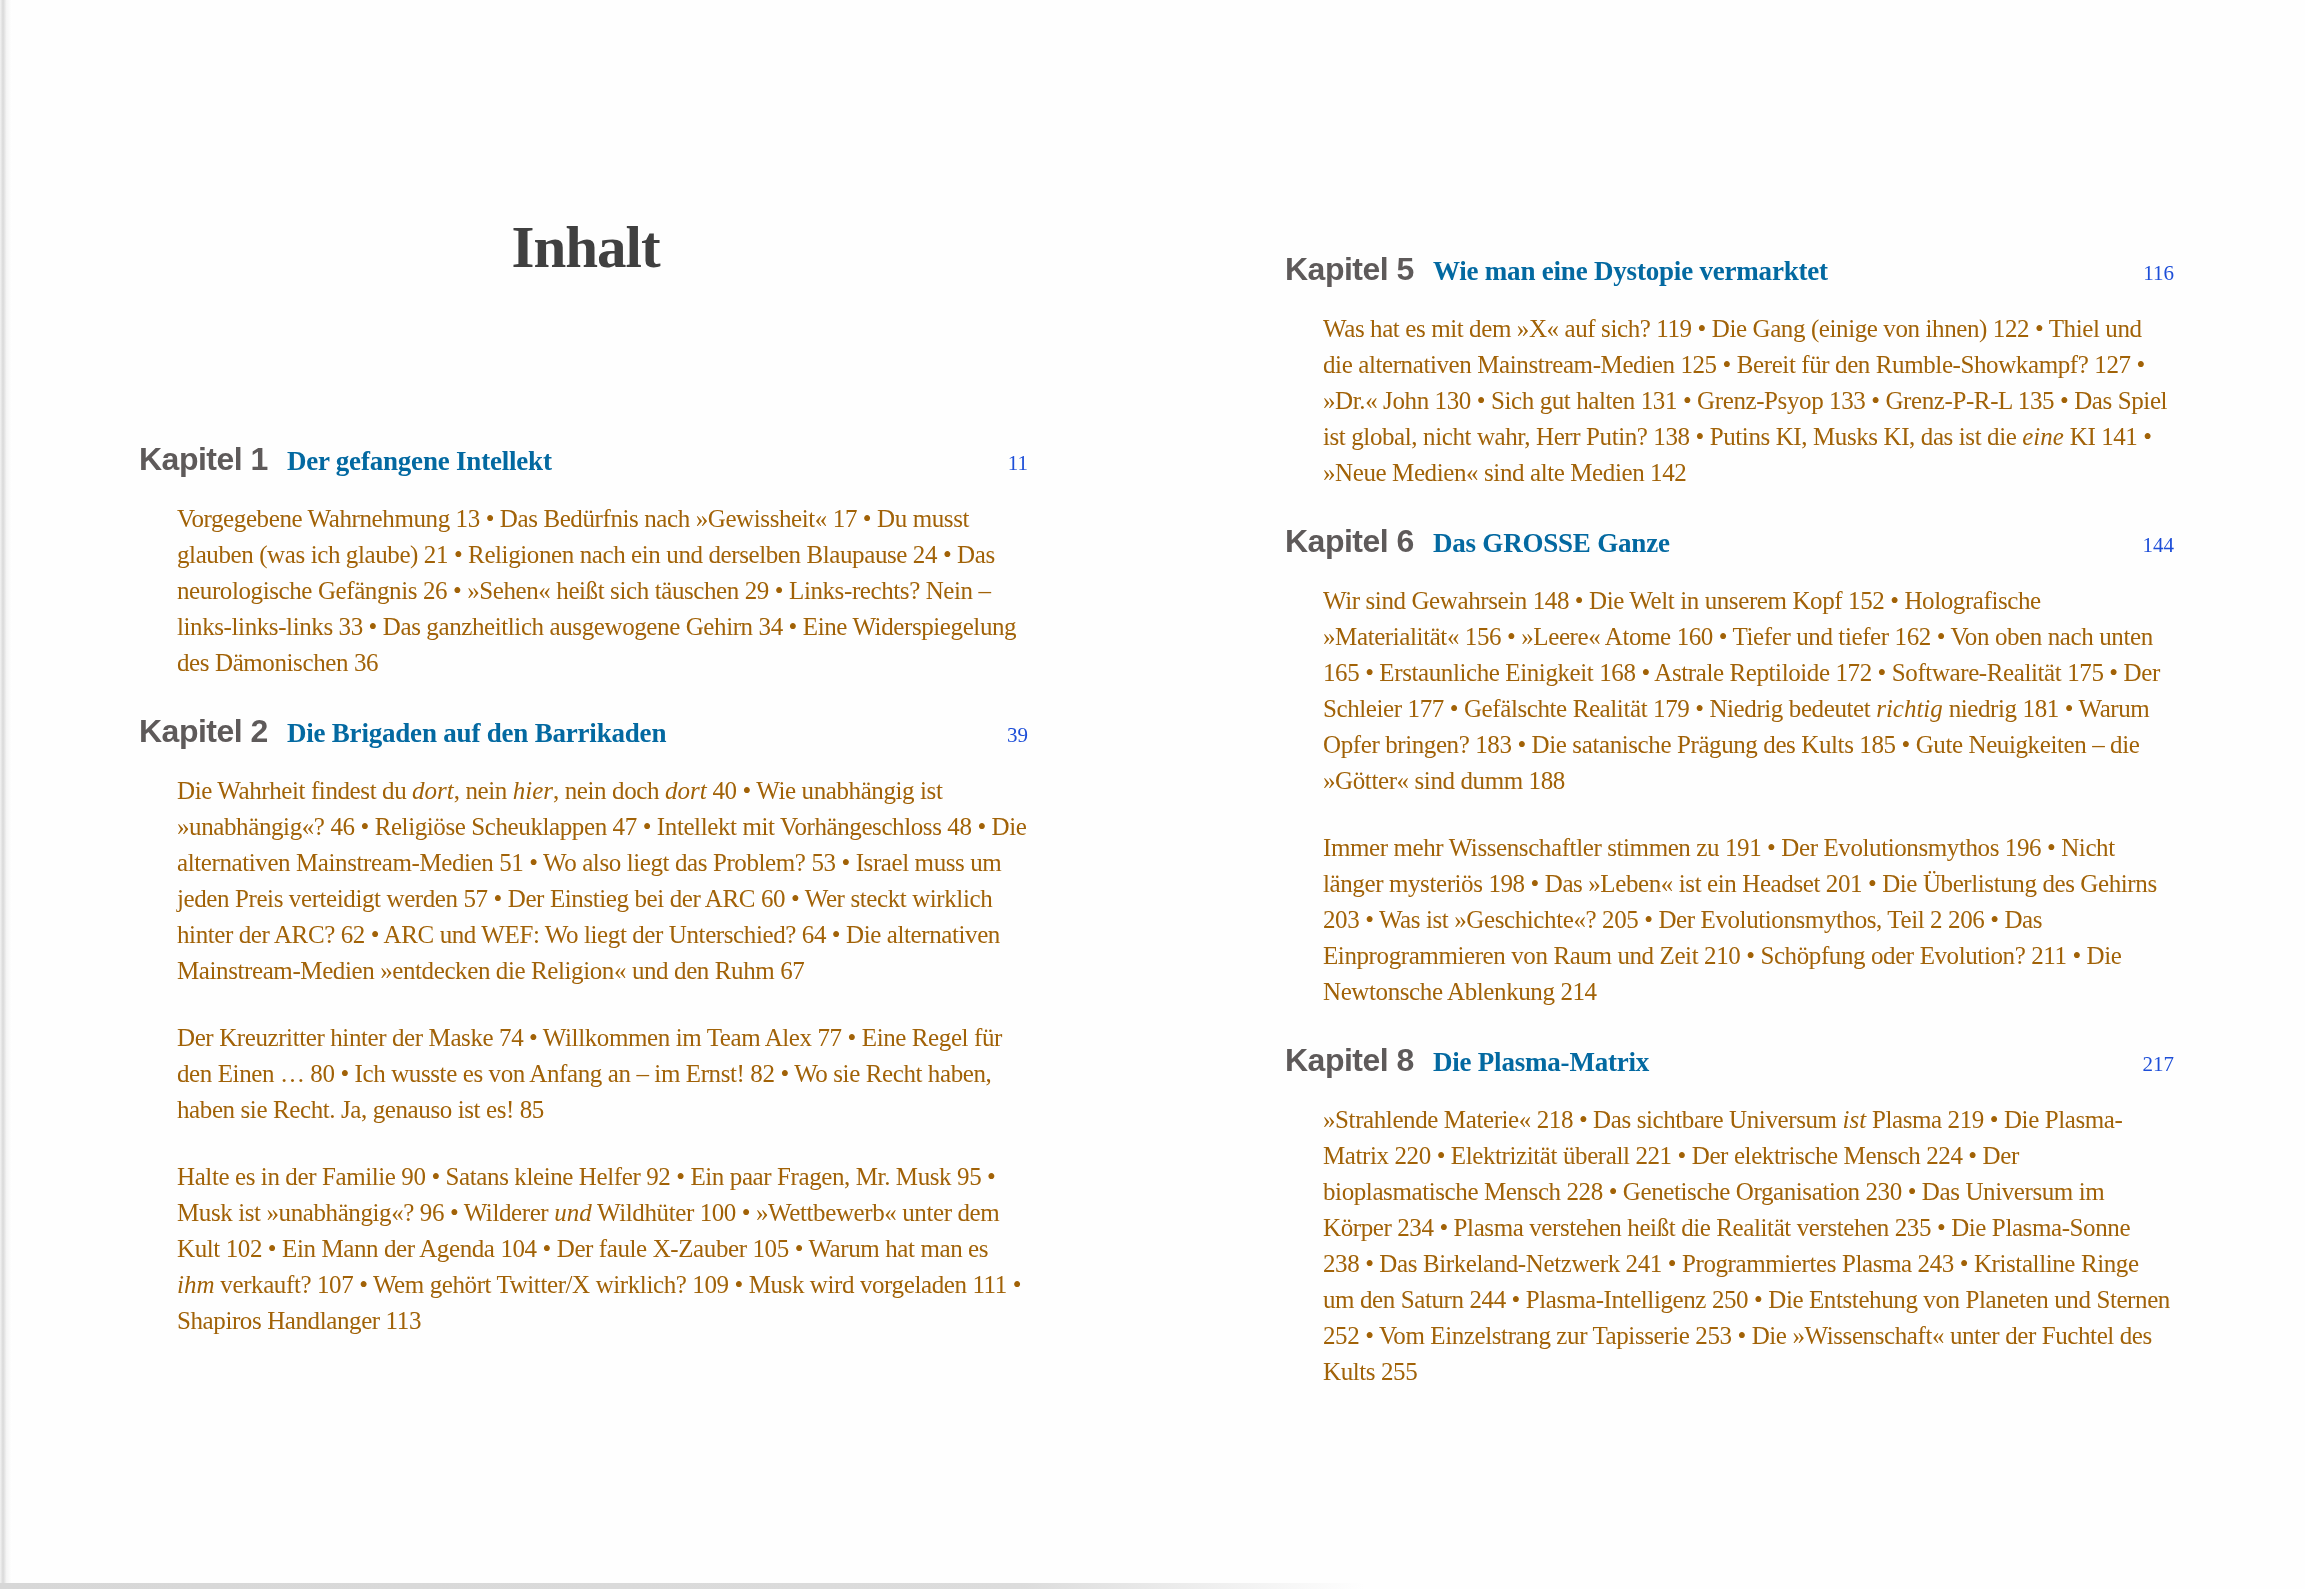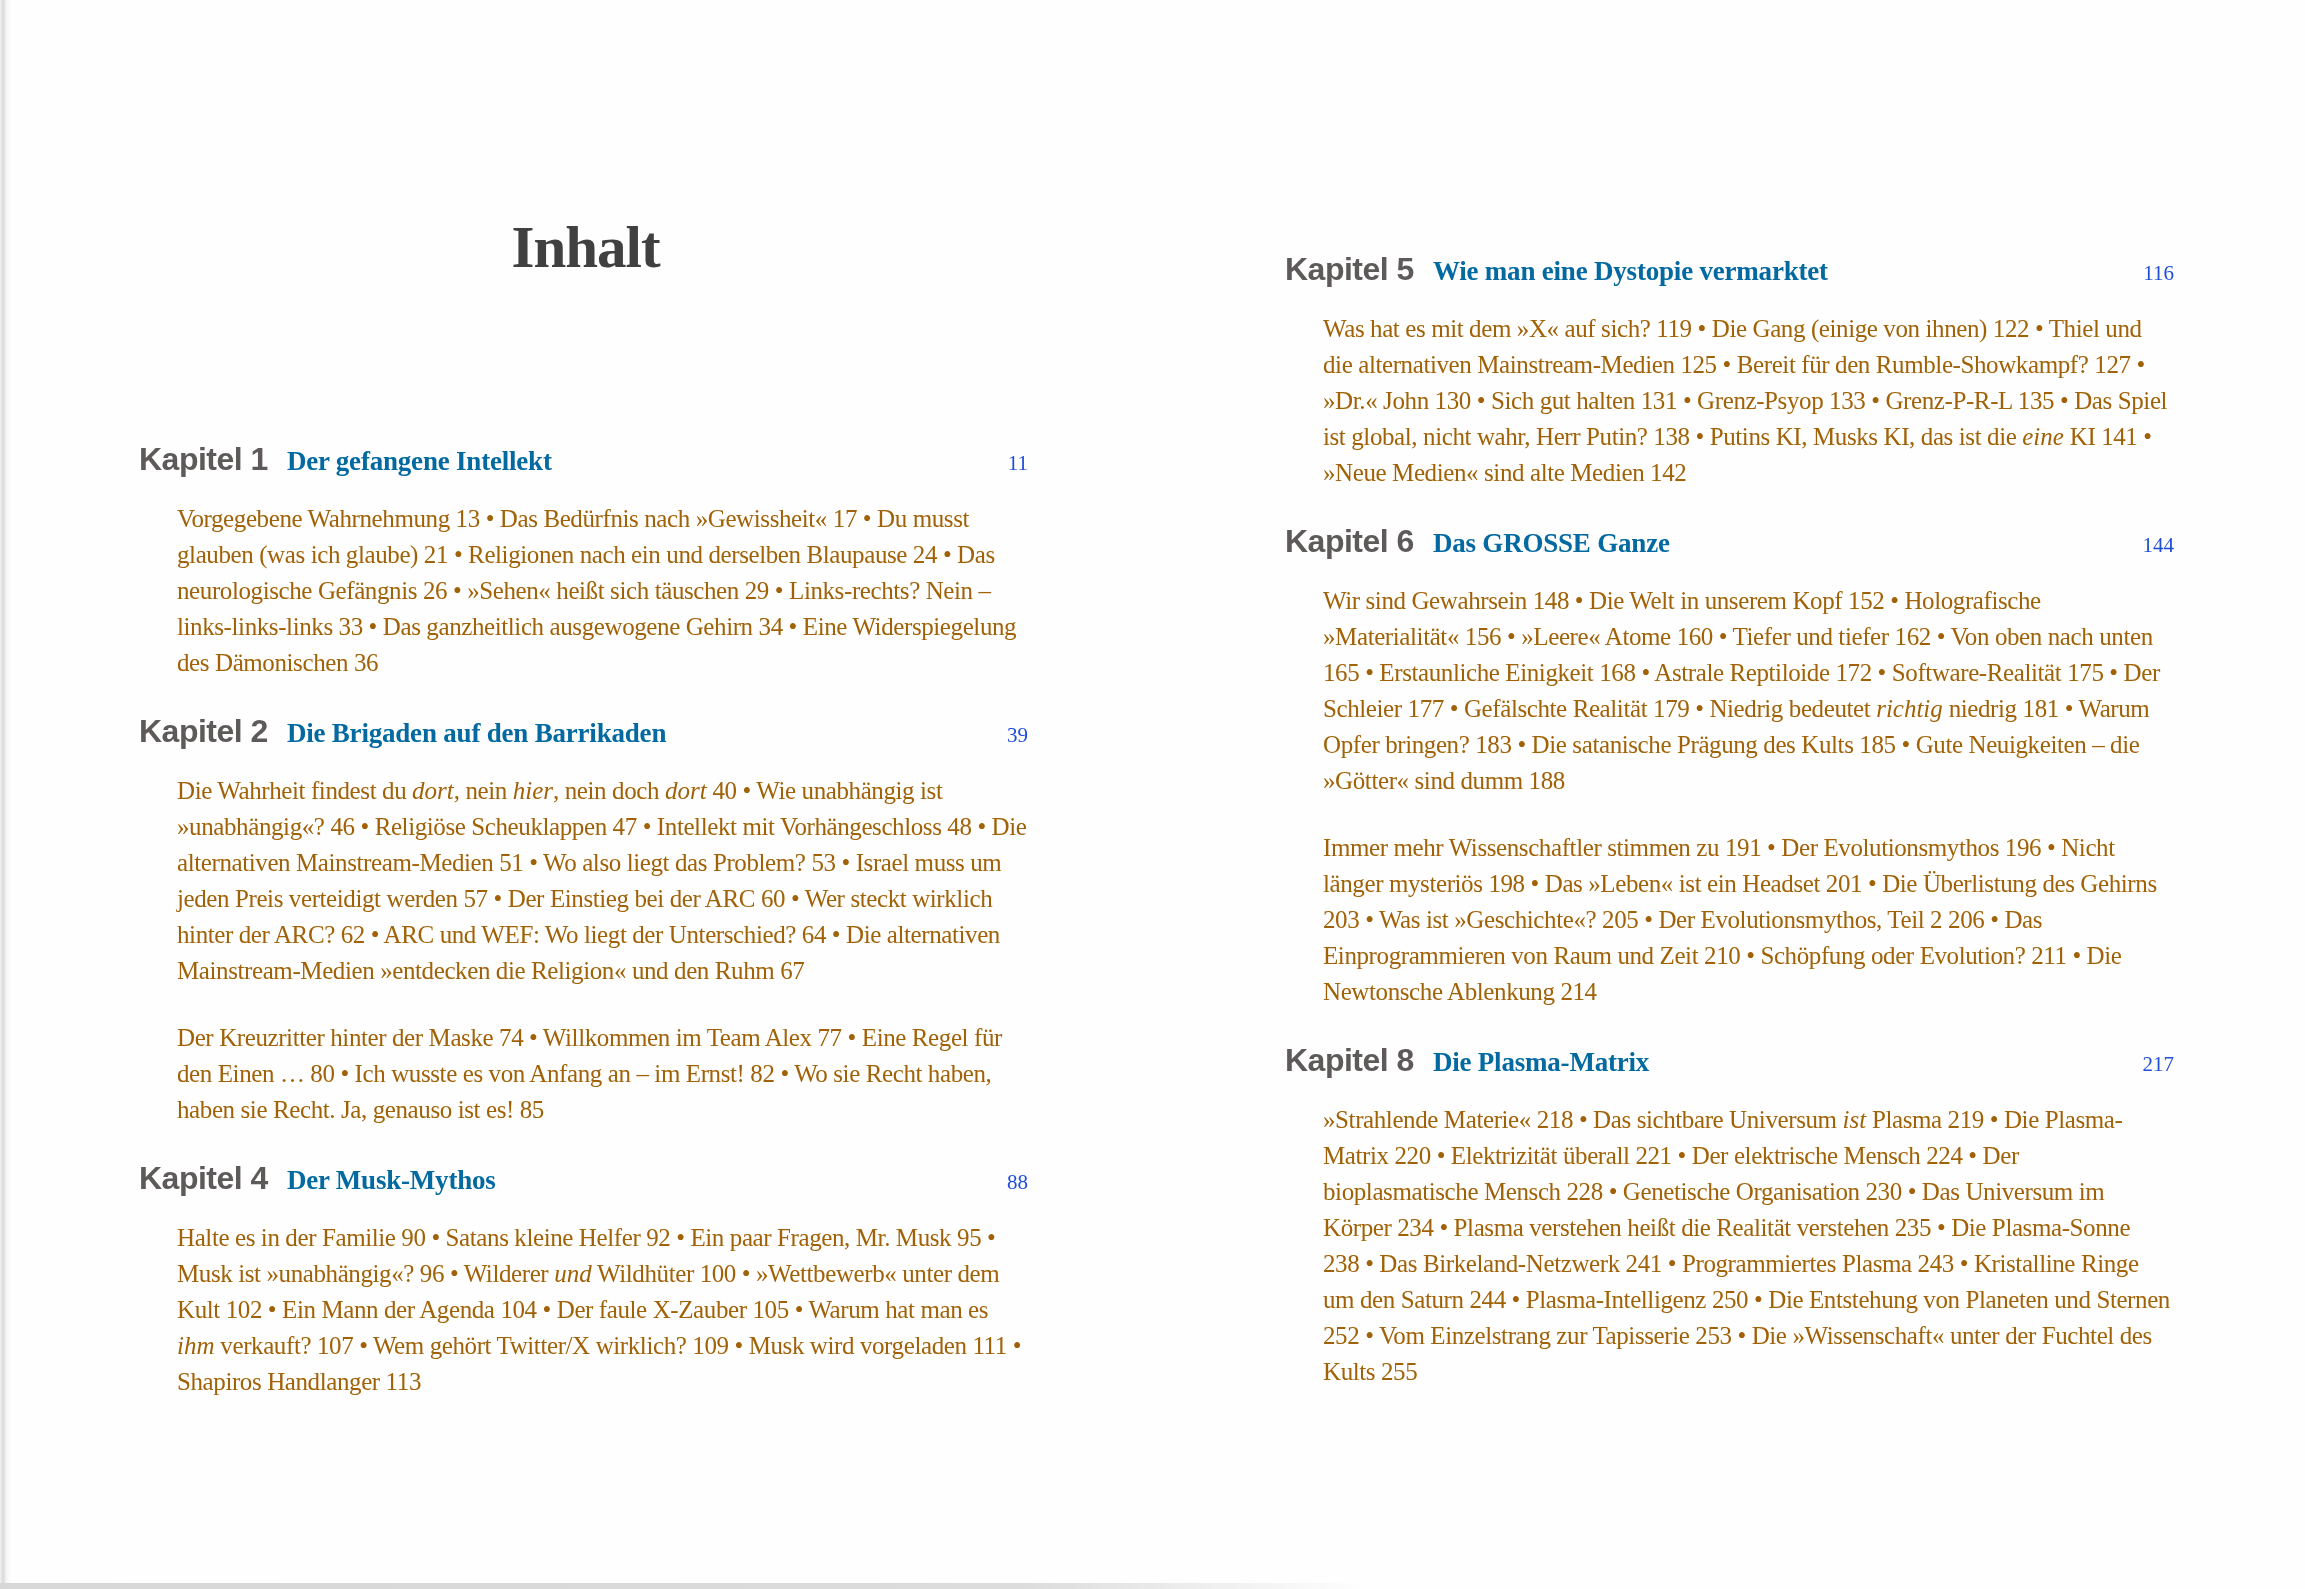--- a/index.html
+++ b/index.html
@@ -70,25 +70,20 @@
       <span class="kap">Kapitel 2</span>
       <span class="chapter-title">Die Brigaden auf den Barrikaden</span>
       <span class="pagenum">39</span>
     </div>
     <p class="topics">Die Wahrheit findest du <i>dort</i>, nein <i>hier</i>, nein doch <i>dort</i> 40&nbsp;• Wie unabhängig ist »unabhängig«? 46&nbsp;• Religiöse Scheuklappen 47&nbsp;• Intellekt mit Vorhängeschloss 48&nbsp;• Die alternativen Mainstream-Medien 51&nbsp;• Wo also liegt das Problem? 53&nbsp;• Israel muss um jeden Preis verteidigt werden 57&nbsp;• Der Einstieg bei der ARC 60&nbsp;• Wer steckt wirklich hinter der ARC? 62&nbsp;• ARC und WEF: Wo liegt der Unterschied? 64&nbsp;• Die alternativen Mainstream-Medien »entdecken die Religion« und den Ruhm 67</p>
   </section>
   <section class="chapter">
     <p class="topics">Der Kreuzritter hinter der Maske 74&nbsp;• Willkommen im Team Alex 77&nbsp;• Eine Regel für den Einen … 80&nbsp;• Ich wusste es von Anfang an – im Ernst! 82&nbsp;• Wo sie Recht haben, haben sie Recht. Ja, genauso ist es! 85</p>
   </section>
   <section class="chapter">
-    <div class="chapter-head">
-      <span class="kap">Kapitel 4</span>
-      <span class="chapter-title">Der Musk-Mythos</span>
-      <span class="pagenum">88</span>
-    </div>
     <p class="topics">Halte es in der Familie 90&nbsp;• Satans kleine Helfer 92&nbsp;• Ein paar Fragen, Mr. Musk 95&nbsp;• Musk ist »unabhängig«? 96&nbsp;• Wilderer <i>und</i> Wildhüter 100&nbsp;• »Wettbewerb« unter dem Kult 102&nbsp;• Ein Mann der Agenda 104&nbsp;• Der faule X-Zauber 105&nbsp;• Warum hat man es <i>ihm</i> verkauft? 107&nbsp;• Wem gehört Twitter/X wirklich? 109&nbsp;• Musk wird vorgeladen 111&nbsp;• Shapiros Handlanger 113</p>
   </section>
 </div>
 
 <div class="col col-right">
   <section class="chapter">
     <div class="chapter-head">
       <span class="kap">Kapitel 5</span>
       <span class="chapter-title">Wie man eine Dystopie vermarktet</span>
       <span class="pagenum">116</span>

